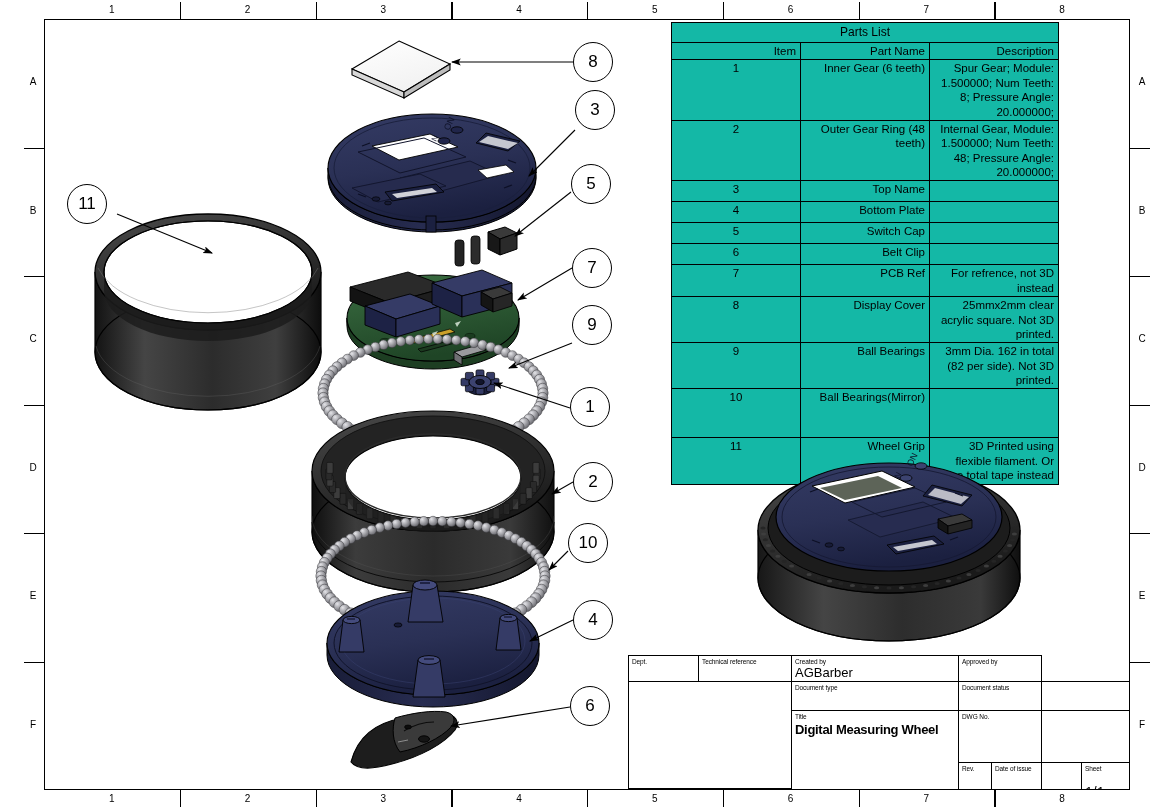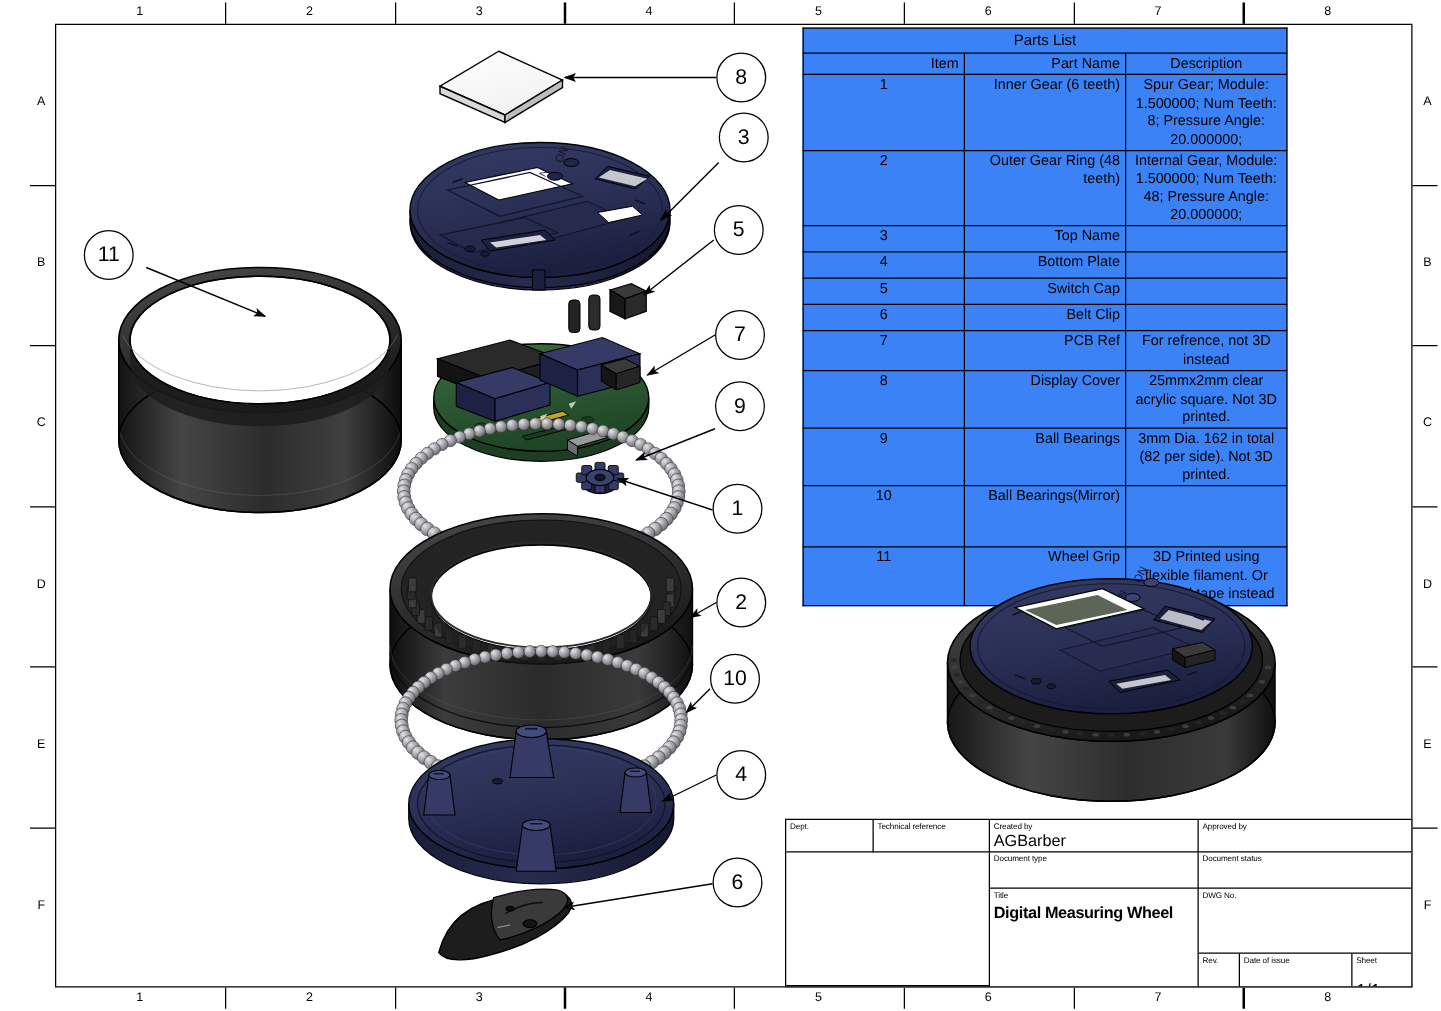--- a/index.html
+++ b/index.html
@@ -39,53 +39,53 @@
     user-select: none;
   }
   .zone-tick {
     position: absolute;
     background: #000;
   }
 
   
   #parts-list {
     position: absolute;
-    left: 642px;
+    left: 671px;
     top: 22px;
     width: 388px;
     border-collapse: collapse;
     font-size: 11.5px;
     color: #000;
-    background: #3b82f6;
+    background: #14b8a6;
     table-layout: fixed;
   }
   #parts-list td, #parts-list th {
     border: 1px solid #000;
     padding: 1px 4px;
     vertical-align: top;
     font-weight: normal;
     line-height: 1.25;
   }
   #parts-list .pl-title {
     text-align: center;
     font-size: 12px;
     padding: 2px 4px;
   }
   #parts-list .col-item { width: 56px; text-align: right; }
   #parts-list .col-name { width: 175px; text-align: right; }
-  #parts-list .col-desc { text-align: center; }
+  #parts-list .col-desc { text-align: right; }
   #parts-list thead td { text-align: center; }
   #parts-list tbody td.c-item { text-align: center; }
 
   
   #title-block {
     position: absolute;
     left: 628px;
     top: 655px;
-    width: 502px;
+    width: 414px;
     height: 135px;
     border: 1px solid #000;
     box-sizing: border-box;
     background: #fff;
   }
   .tb-cell {
     position: absolute;
     box-sizing: border-box;
     border-right: 1px solid #000;
     border-bottom: 1px solid #000;

